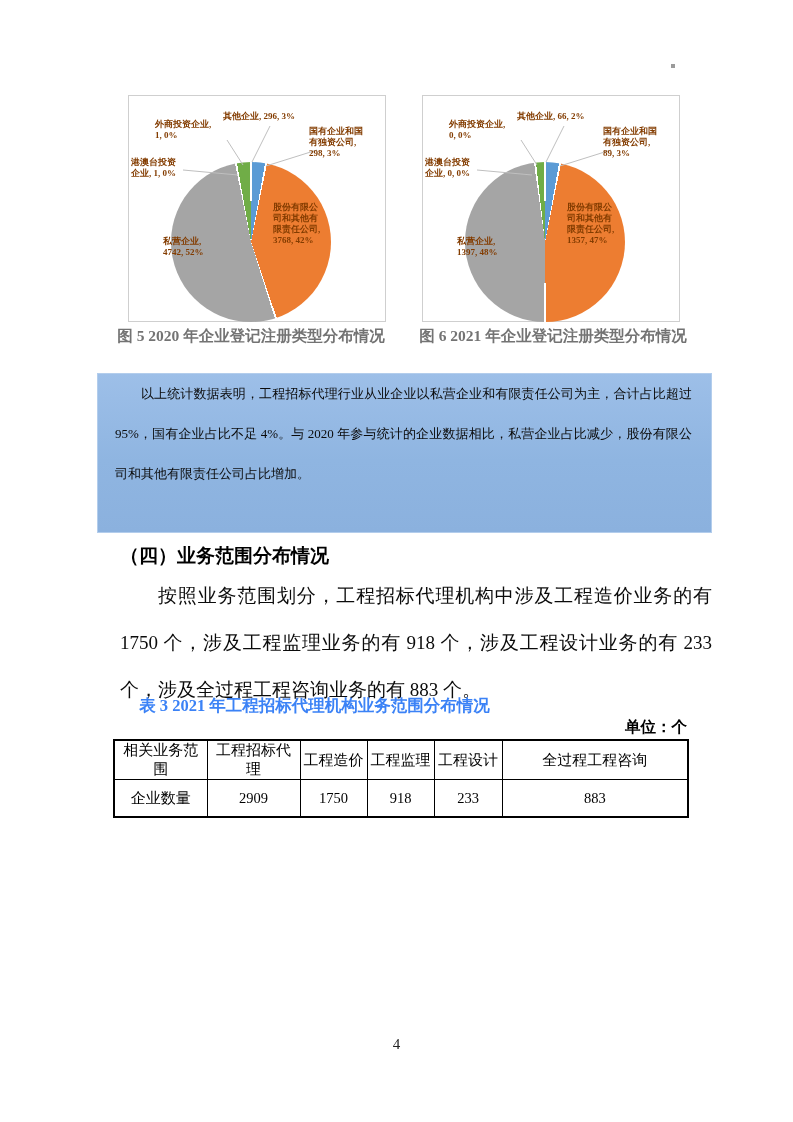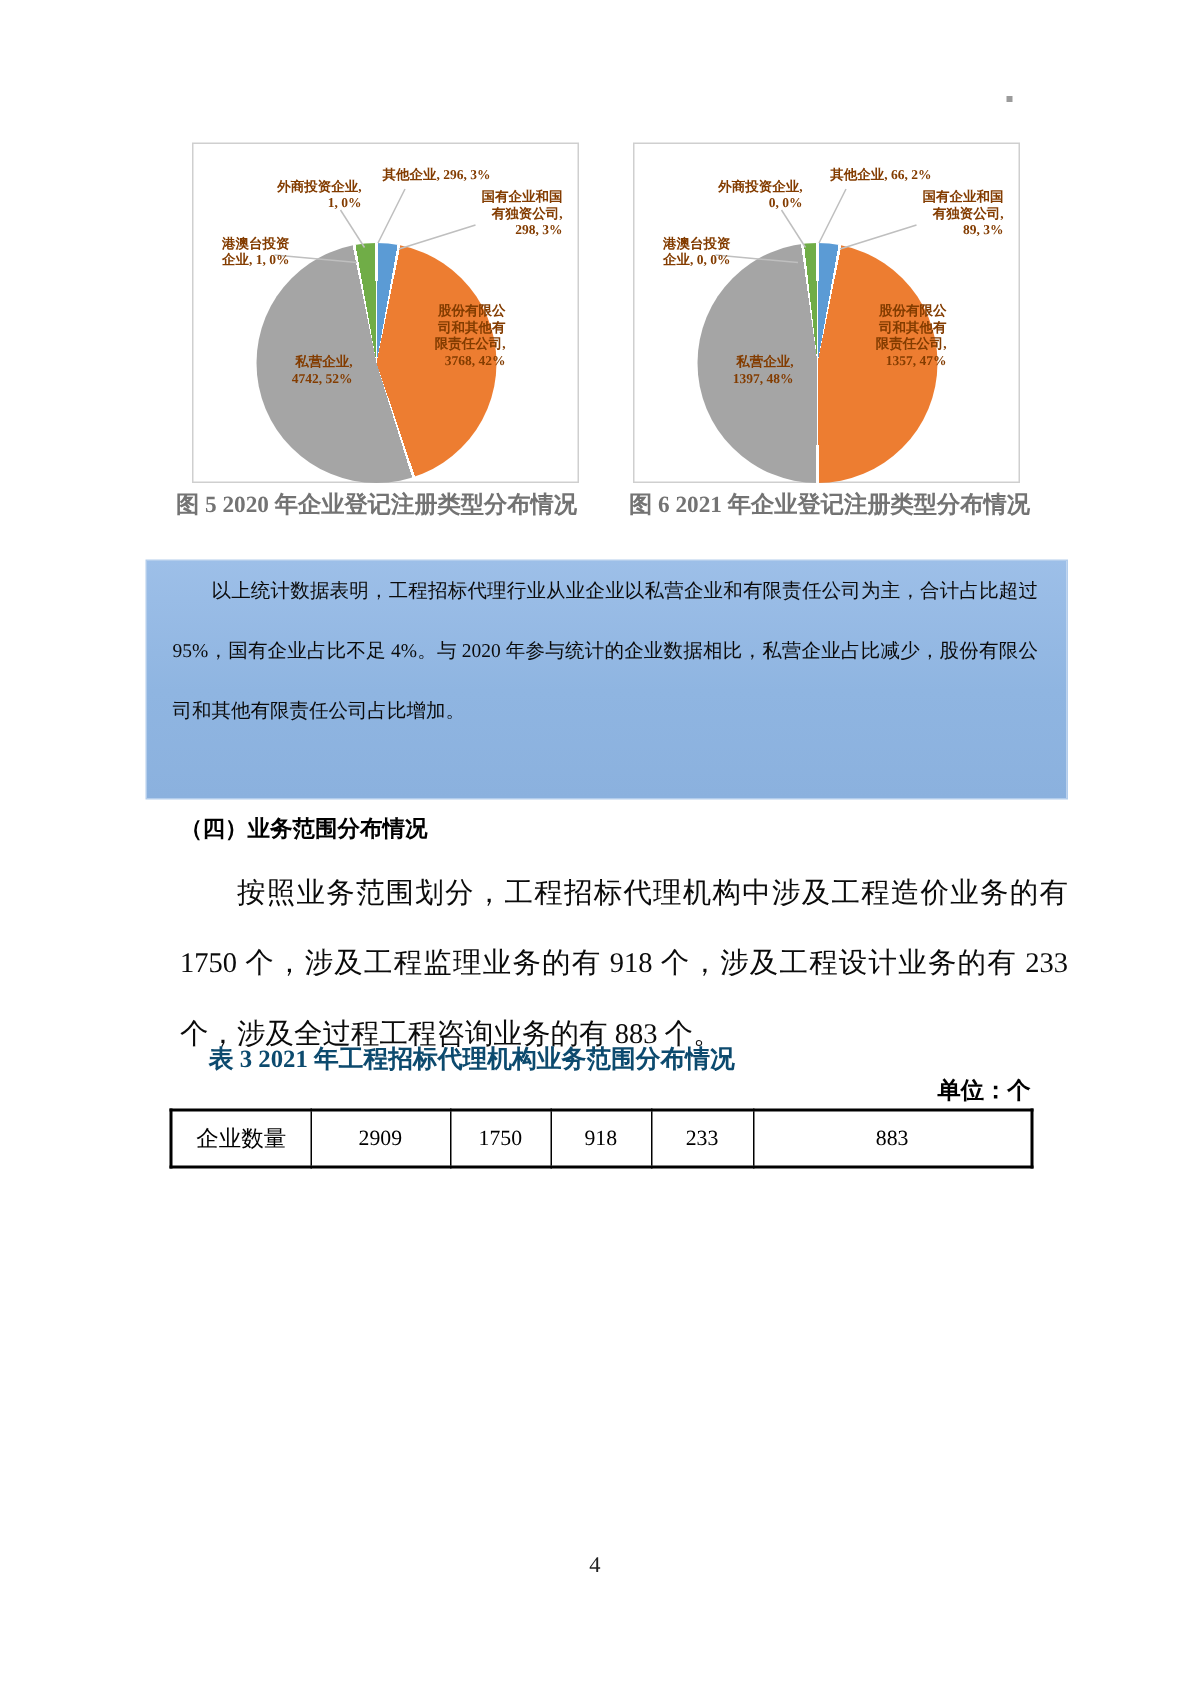--- a/index.html
+++ b/index.html
@@ -16,21 +16,21 @@
   }
   .chart-box.c1{left:128px;}
   .chart-box.c2{left:422px;}
   .pie{
     position:absolute;left:42px;top:66px;width:160px;height:160px;border-radius:50%;
   }
   .leads{position:absolute;left:0;top:0;width:256px;height:225px;}
   .leads polyline{fill:none;stroke:#bfbfbf;stroke-width:1;}
   .plabel{
     position:absolute;font-size:9px;line-height:11px;color:#833C00;
-    white-space:pre-line;text-align:right;font-weight:bold;
+    white-space:pre-line;text-align:left;font-weight:bold;
     font-family:"Liberation Serif","DejaVu Serif",serif;
   }
   .pl-foreign{left:26px;top:23px;width:86px;}
   .pl-other{left:94px;top:15px;width:104px;}
   .pl-state{left:180px;top:30px;width:66px;}
   .pl-hmt{left:2px;top:61px;width:62px;}
   .pl-private{left:34px;top:140px;width:72px;}
   .pl-shares{left:144px;top:106px;width:64px;}
 
   .caption{
@@ -45,31 +45,31 @@
     position:absolute;left:97px;top:373px;width:615px;height:160px;box-sizing:border-box;
     background:linear-gradient(180deg,#9dbfe8 0%,#8fb5e1 55%,#8bb1de 100%);
     border:1px solid #b3cdec;
     padding:0 19px 0 17px;
     font-size:13px;line-height:40px;text-indent:2em;text-align:justify;color:#0b0b0b;
   }
 
   
   .sec-heading{
     position:absolute;left:120px;top:543px;margin:0;
-    font-size:15px;font-weight:bold;color:#000;
+    font-size:19px;font-weight:bold;color:#000;
   }
   .body-para{
     position:absolute;left:120px;top:572px;width:592px;margin:0;
     font-size:19px;line-height:47px;text-indent:2em;text-align:justify;color:#0b0b0b;
   }
 
   
   .tbl-title{
     position:absolute;left:0;top:695px;width:629px;text-align:center;
-    font-weight:bold;font-size:16.5px;color:#0c4a6e;
+    font-weight:bold;font-size:16.5px;color:#3b82f6;
   }
   .tbl-unit{
     position:absolute;top:717px;right:106px;
     font-weight:bold;font-size:15.5px;color:#000;
   }
   .biz-table{
     position:absolute;left:113px;top:739px;border-collapse:collapse;
     border:2px solid #000;table-layout:fixed;width:574px;
     font-size:15px;color:#000;
   }
@@ -154,20 +154,28 @@
     <colgroup>
       <col style="width:93px">
         <col style="width:93px">
         <col style="width:67px">
       <col style="width:67px">
         <col style="width:68px">
         <col style="width:186px">
     </colgroup>
     <tbody>
       <tr>
+        <th>相关业务范围</th>
+        <th>工程招标代理</th>
+        <th>工程造价</th>
+        <th>工程监理</th>
+        <th>工程设计</th>
+        <th>全过程工程咨询</th>
+      </tr>
+      <tr>
         <td>企业数量</td>
         <td class="num">2909</td>
         <td class="num">1750</td>
         <td class="num">918</td>
         <td class="num">233</td>
         <td class="num">883</td>
       </tr>
     </tbody>
   </table>
 

